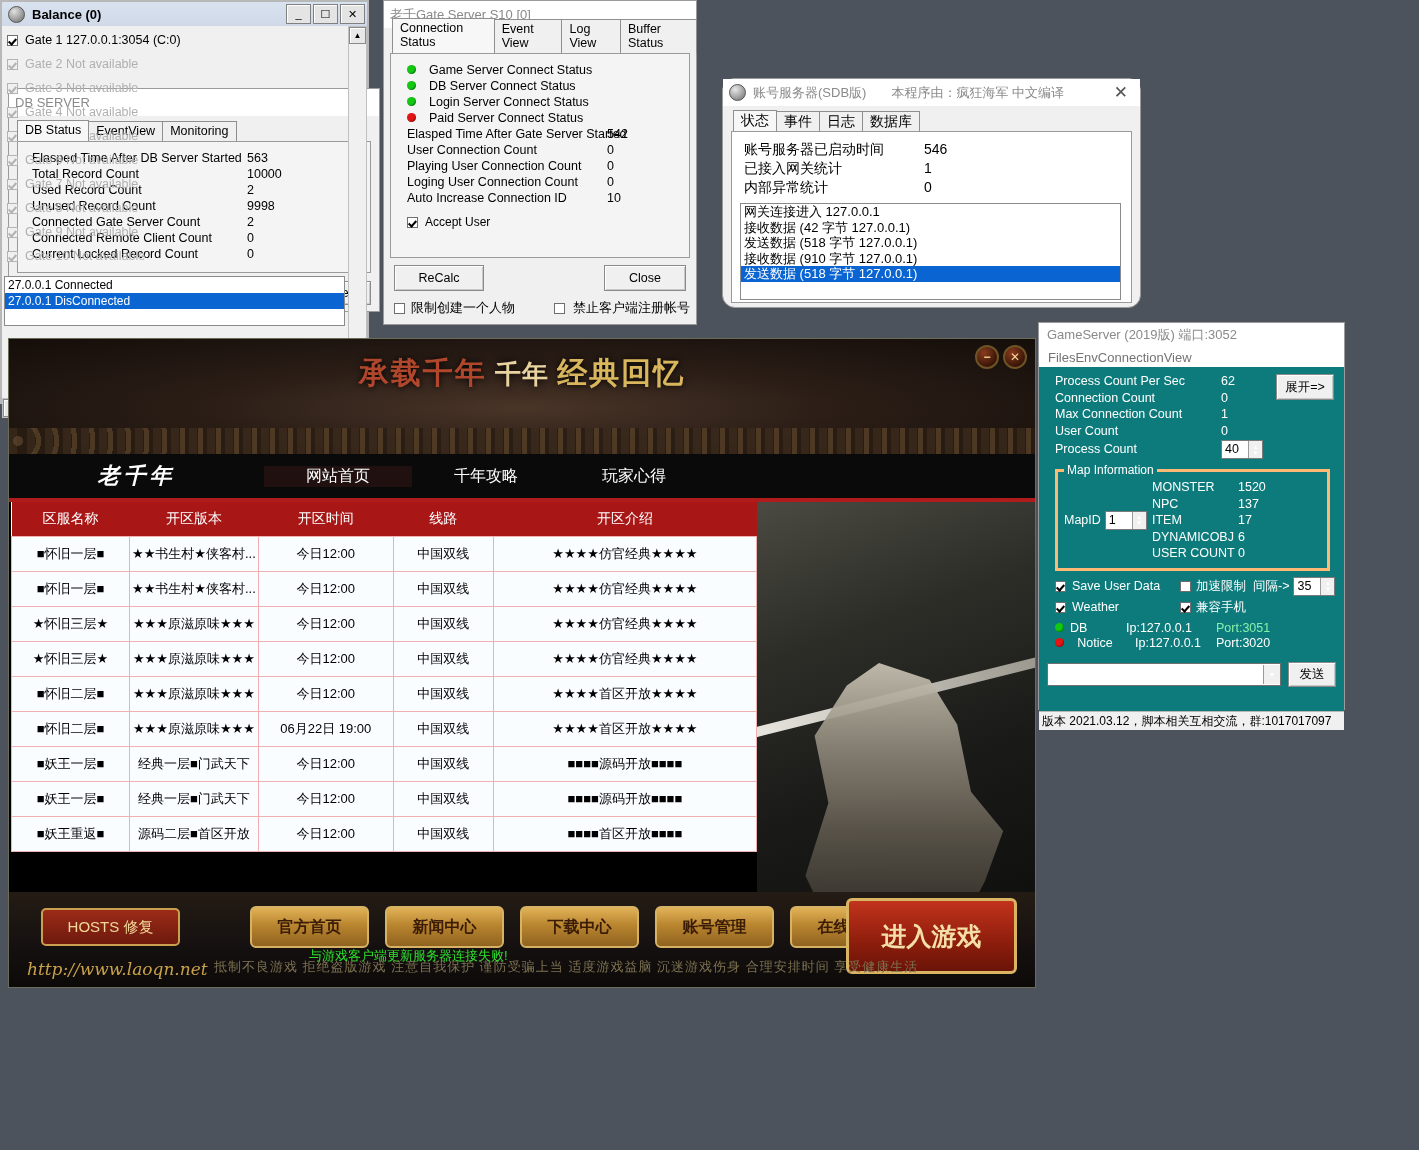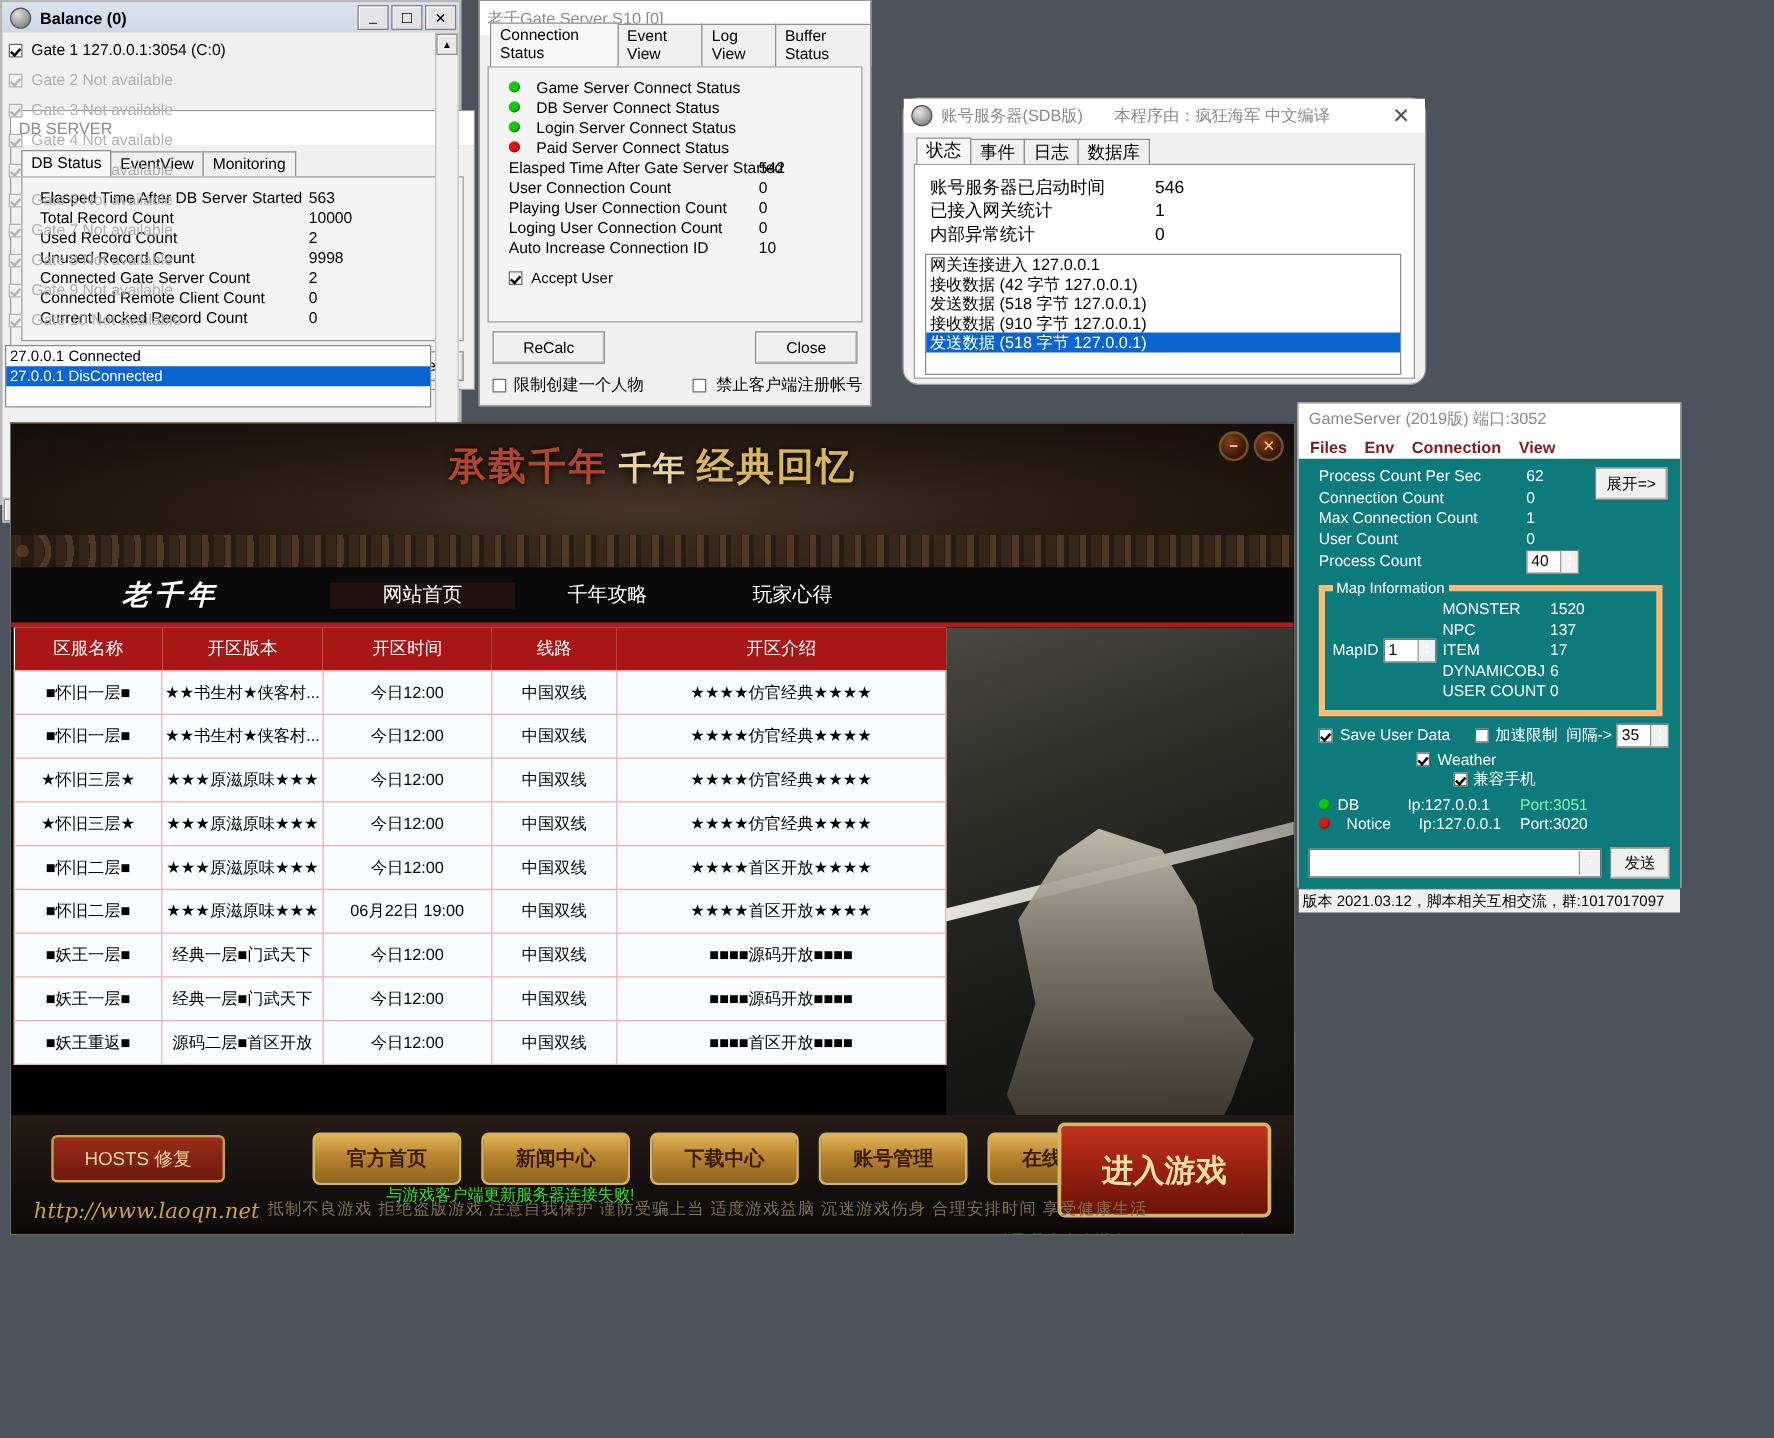--- a/index.html
+++ b/index.html
@@ -34,21 +34,21 @@
   
   #dbserver{left:8px;top:88px;width:372px;height:224px;}
   
   #gate{left:383px;top:0px;width:314px;height:325px;}
   
   #sdb{left:722px;top:78px;width:419px;height:230px;border-radius:13px;}
   
   #gameserver{left:1038px;top:322px;width:307px;height:388px;background:#fff;}
   .gs-body{background:#0d7b7b;color:#fff;}
   .gs-line{display:flex;font-size:12.5px;line-height:16.5px;color:#fff;}
-  .gs-group{border:5px solid #fdba74;position:relative;}
+  .gs-group{border:3px solid #fdba74;position:relative;}
   .gs-group>legend{font-size:12px;color:#fff;padding:0 3px;}
   .spin{display:inline-flex;border:1px solid #7a7a7a;background:#fff;height:17px;align-items:center;}
   .spin .val{padding:0 3px;font-size:12.5px;color:#000;min-width:20px;}
   .spin .arr{width:13px;height:17px;border-left:1px solid #9a9a9a;background:#f0f0f0;
              display:flex;flex-direction:column;justify-content:center;align-items:center;}
   .spin .arr i{font-style:normal;font-size:6px;line-height:6px;}
   
   #balance{left:1036px;top:710px;width:365px;height:400px;background:#f0f0f0;border:2px solid #b8b8b8;}
   .bal-title{height:24px;background:linear-gradient(#d9e2ef,#cfd9e8);display:flex;align-items:center;
              padding:0 2px 0 6px;box-sizing:border-box;}
@@ -276,21 +276,21 @@
       <div style="padding-left:3px;line-height:15.5px;">接收数据 (910 字节 127.0.0.1)</div>
       <div class="lb-sel" style="padding-left:3px;line-height:15.5px;">发送数据 (518 字节 127.0.0.1)</div>
     </div>
   </div>
 </div>
 
 <div class="win" id="gameserver">
   <div style="height:24px;display:flex;align-items:center;padding-left:8px;background:#fff;">
     <span class="title-txt">GameServer (2019版) 端口:3052</span>
   </div>
-  <div style="height:20px;display:flex;align-items:center;gap:14px;padding-left:9px;background:#fff;font-size:13px;color:#7f1d1d;font-weight:bold;">
+  <div style="height:20px;display:flex;align-items:center;padding-left:9px;background:#fff;font-size:13px;color:#737373;">
     <span>Files</span>
     <span>Env</span>
     <span>Connection</span>
     <span>View</span>
   </div>
   <div class="gs-body" style="position:relative;height:344px;padding:6px 8px 0 16px;box-sizing:border-box;">
     <div class="btn" style="position:absolute;right:10px;top:7px;width:56px;height:24px;line-height:24px;color:#000;">展开=&gt;</div>
     <div class="gs-line">
         <span style="width:166px">Process Count Per Sec</span>
         <span>62</span>
@@ -365,21 +365,21 @@
       </div>
       <span style="color:#fff;font-size:12.5px;margin-left:7px;">间隔-&gt;</span>
       <span class="spin" style="margin-left:4px;">
         <span class="val">35</span>
         <span class="arr">
             <i>▲</i>
             <i>▼</i>
           </span>
       </span>
     </div>
-    <div style="display:flex;align-items:center;margin-top:3px;flex-direction:column;">
+    <div style="display:flex;align-items:center;margin-top:3px;">
       <div style="width:125px;display:flex;align-items:center;gap:6px;">
         <span class="cb on"></span>
         <span style="color:#fff;font-size:12.5px;">Weather</span>
       </div>
       <div style="display:flex;align-items:center;gap:5px;">
         <span class="cb on"></span>
         <span style="color:#fff;font-size:12.5px;">兼容手机</span>
       </div>
     </div>
     <div style="display:flex;align-items:center;gap:6px;margin-top:5px;">

